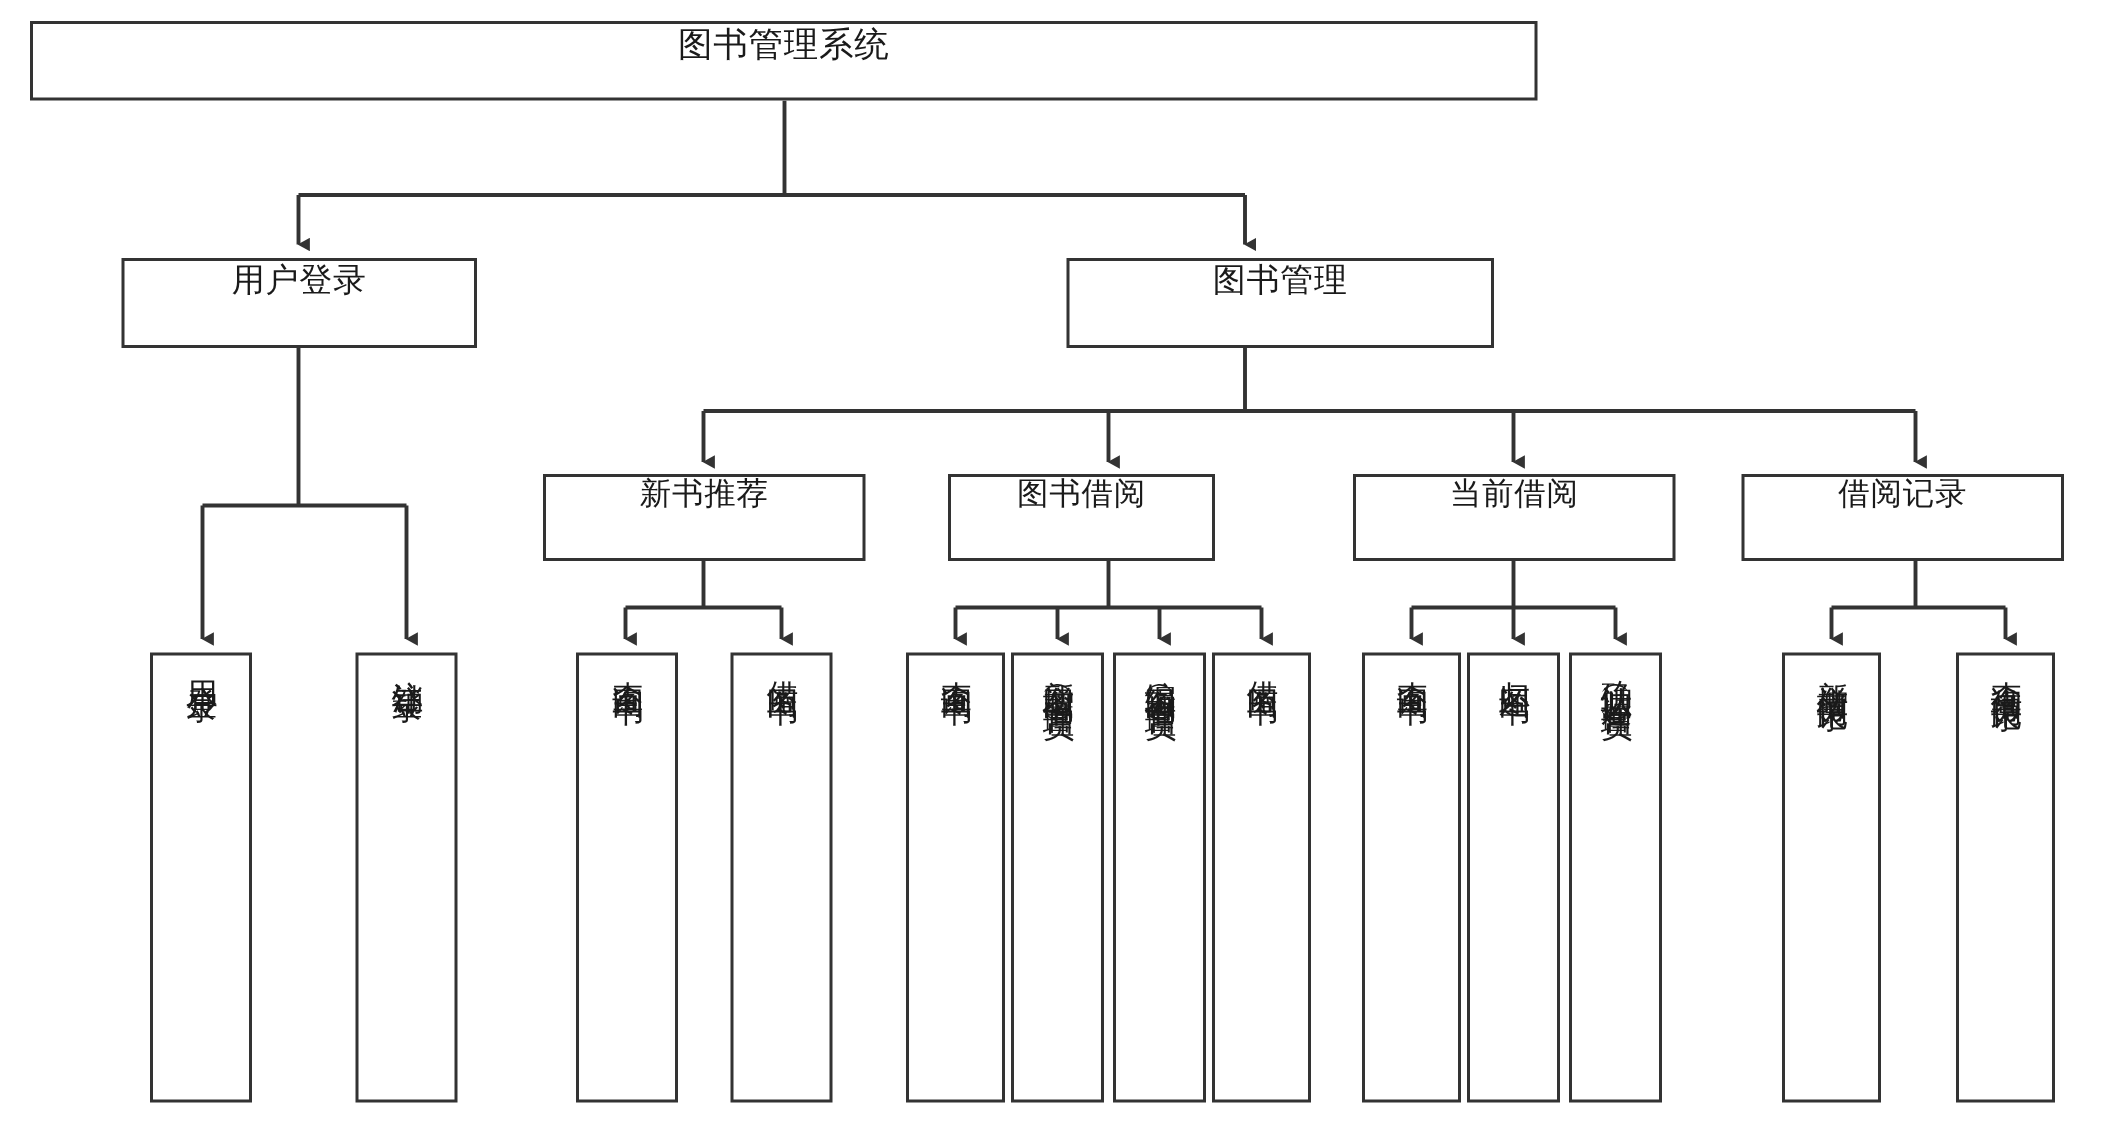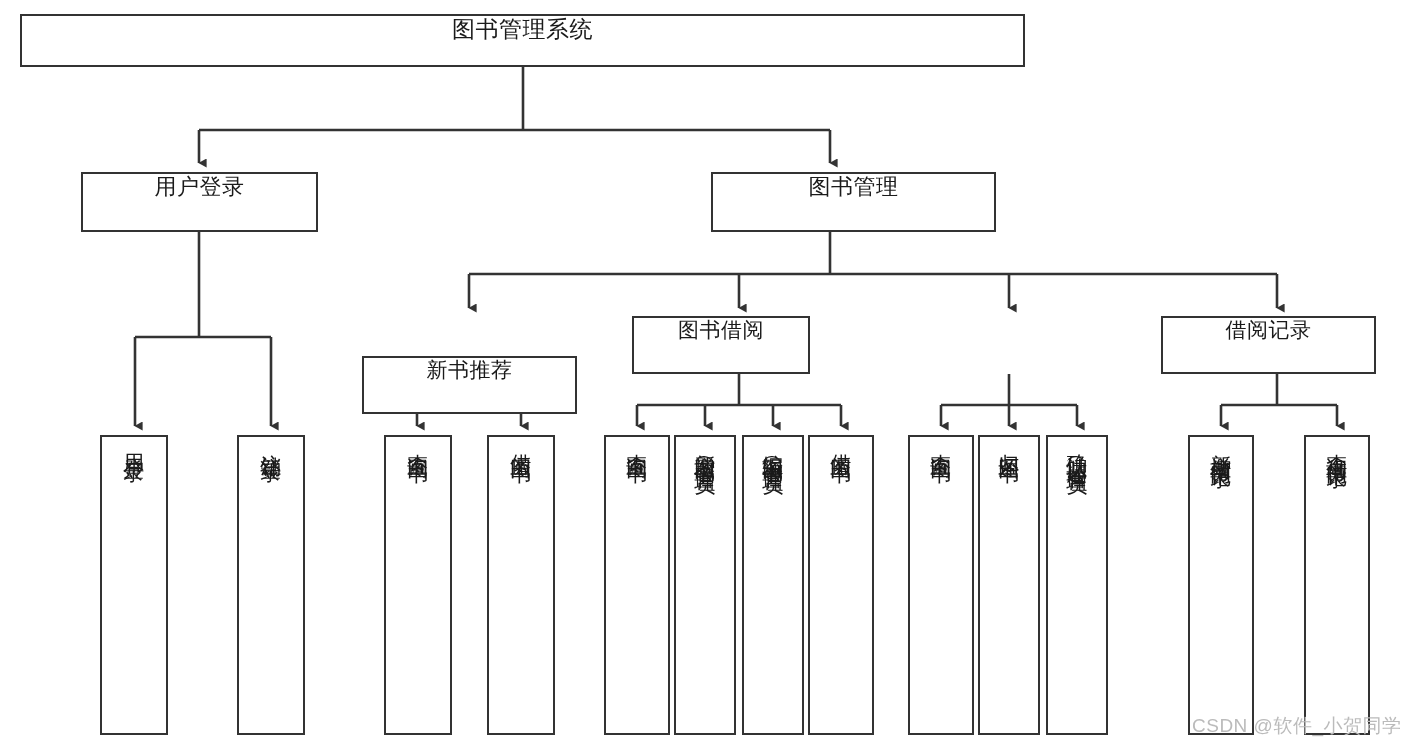--- a/index.html
+++ b/index.html
@@ -126,28 +126,31 @@
   </div>
 
   <div class="node lvl-2" style="left:81px; top:172px; width:237px; height:60px;">
     <span class="lbl">用户登录</span>
   </div>
 
   <div class="node lvl-2" style="left:711px; top:172px; width:285px; height:60px;">
     <span class="lbl">图书管理</span>
   </div>
 
-  <div class="node lvl-3" style="left:362px; top:316px; width:215px; height:58px;margin-top:40px;">
+  <div class="node lvl-3" style="left:362px; top:316px; width:215px; height:58px;">
     <span class="lbl">新书推荐</span>
   </div>
 
   <div class="node lvl-3" style="left:632px; top:316px; width:178px; height:58px;">
     <span class="lbl">图书借阅</span>
   </div>
 
+  <div class="node lvl-3" style="left:902px; top:316px; width:215px; height:58px;">
+    <span class="lbl">当前借阅</span>
+  </div>
 
   <div class="node lvl-3" style="left:1150px; top:316px; width:215px; height:58px;margin-left:11px;">
     <span class="lbl">借阅记录</span>
   </div>
 
   <div class="node lvl-4 vertical" style="left:100px; top:435px; width:68px; height:300px;">
     <span class="lbl">用户登录</span>
   </div>
 
   <div class="node lvl-4 vertical" style="left:237px; top:435px; width:68px; height:300px;">
@@ -191,15 +194,14 @@
   </div>
 
   <div class="node lvl-4 vertical" style="left:1188px; top:435px; width:66px; height:300px;">
     <span class="lbl">新增借阅记录</span>
   </div>
 
   <div class="node lvl-4 vertical" style="left:1304px; top:435px; width:66px; height:300px;">
     <span class="lbl">查询借阅记录</span>
   </div>
 
-  <div class="watermark" style="left:1192px; top:713px;">CSDN @软件_小贺同学</div>
 
 </div>
 
 </body></html>

